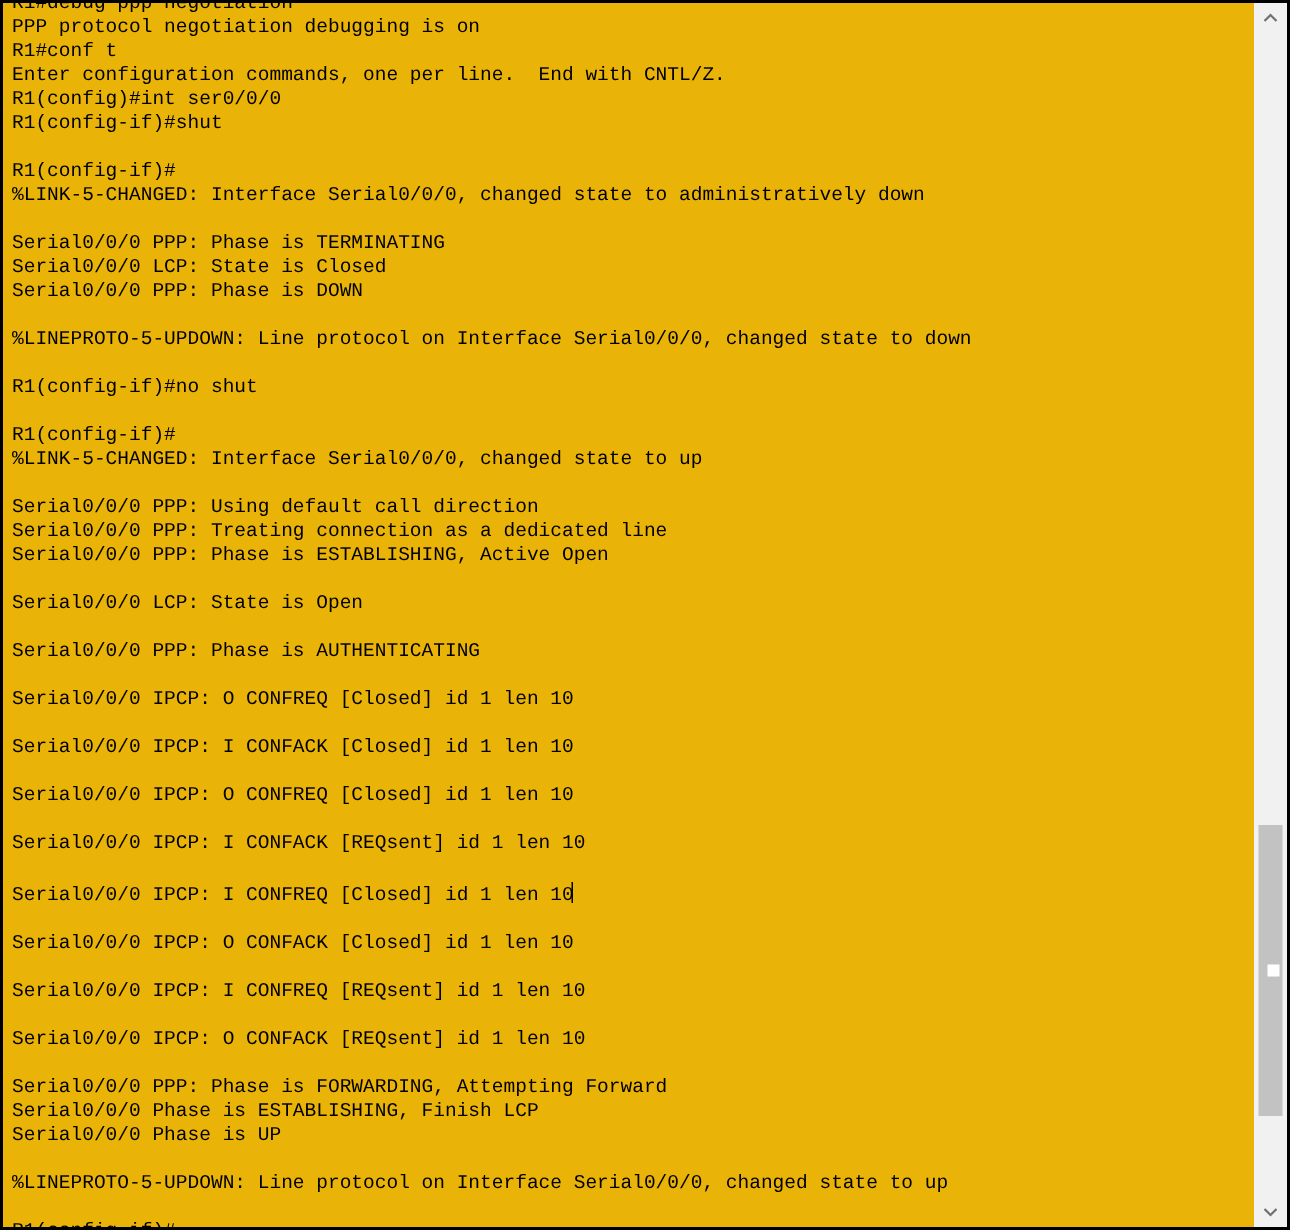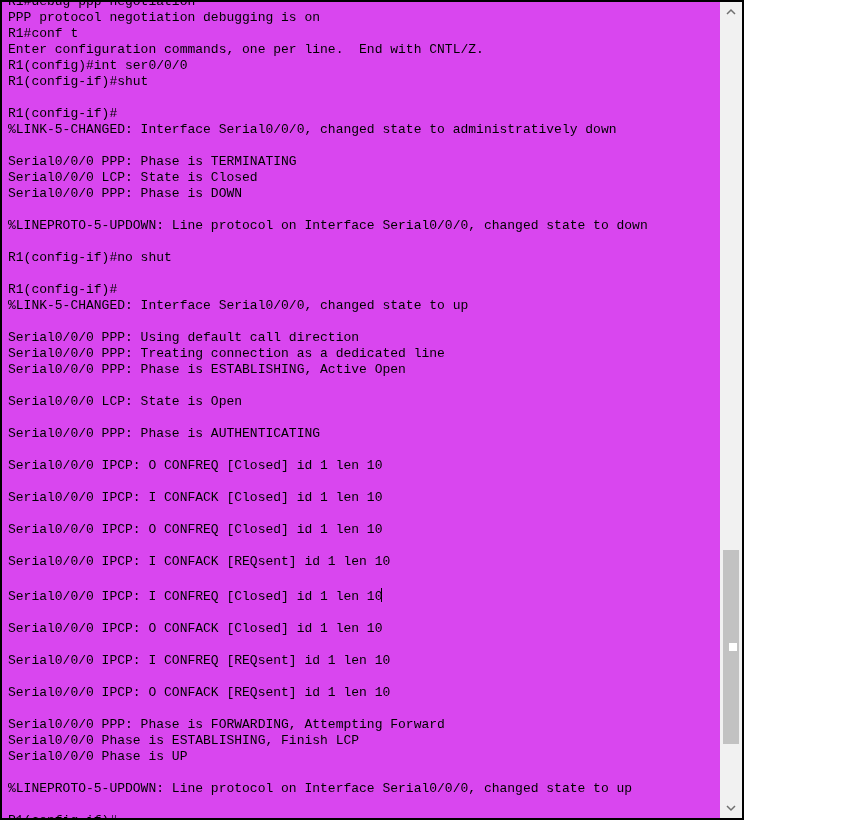--- a/index.html
+++ b/index.html
@@ -6,25 +6,25 @@
     margin: 0;
     padding: 0;
     background: #ffffff;
     font-family: "Courier New", Courier, monospace;
     font-size: 13px;
     line-height: 16px;
     color: #000000;
   }
   .window {
     position: relative;
-    width: 744px;
+    width: 860px;
     height: 820px;
     box-sizing: border-box;
     border: 2px solid #000;
-    background: #d946ef;
+    background: #eab308;
     overflow: hidden;
   }
   .terminal-wrap {
     position: absolute;
     left: 0;
     top: 0;
     right: 24px; 
     bottom: 0;
     overflow: hidden;
   }

